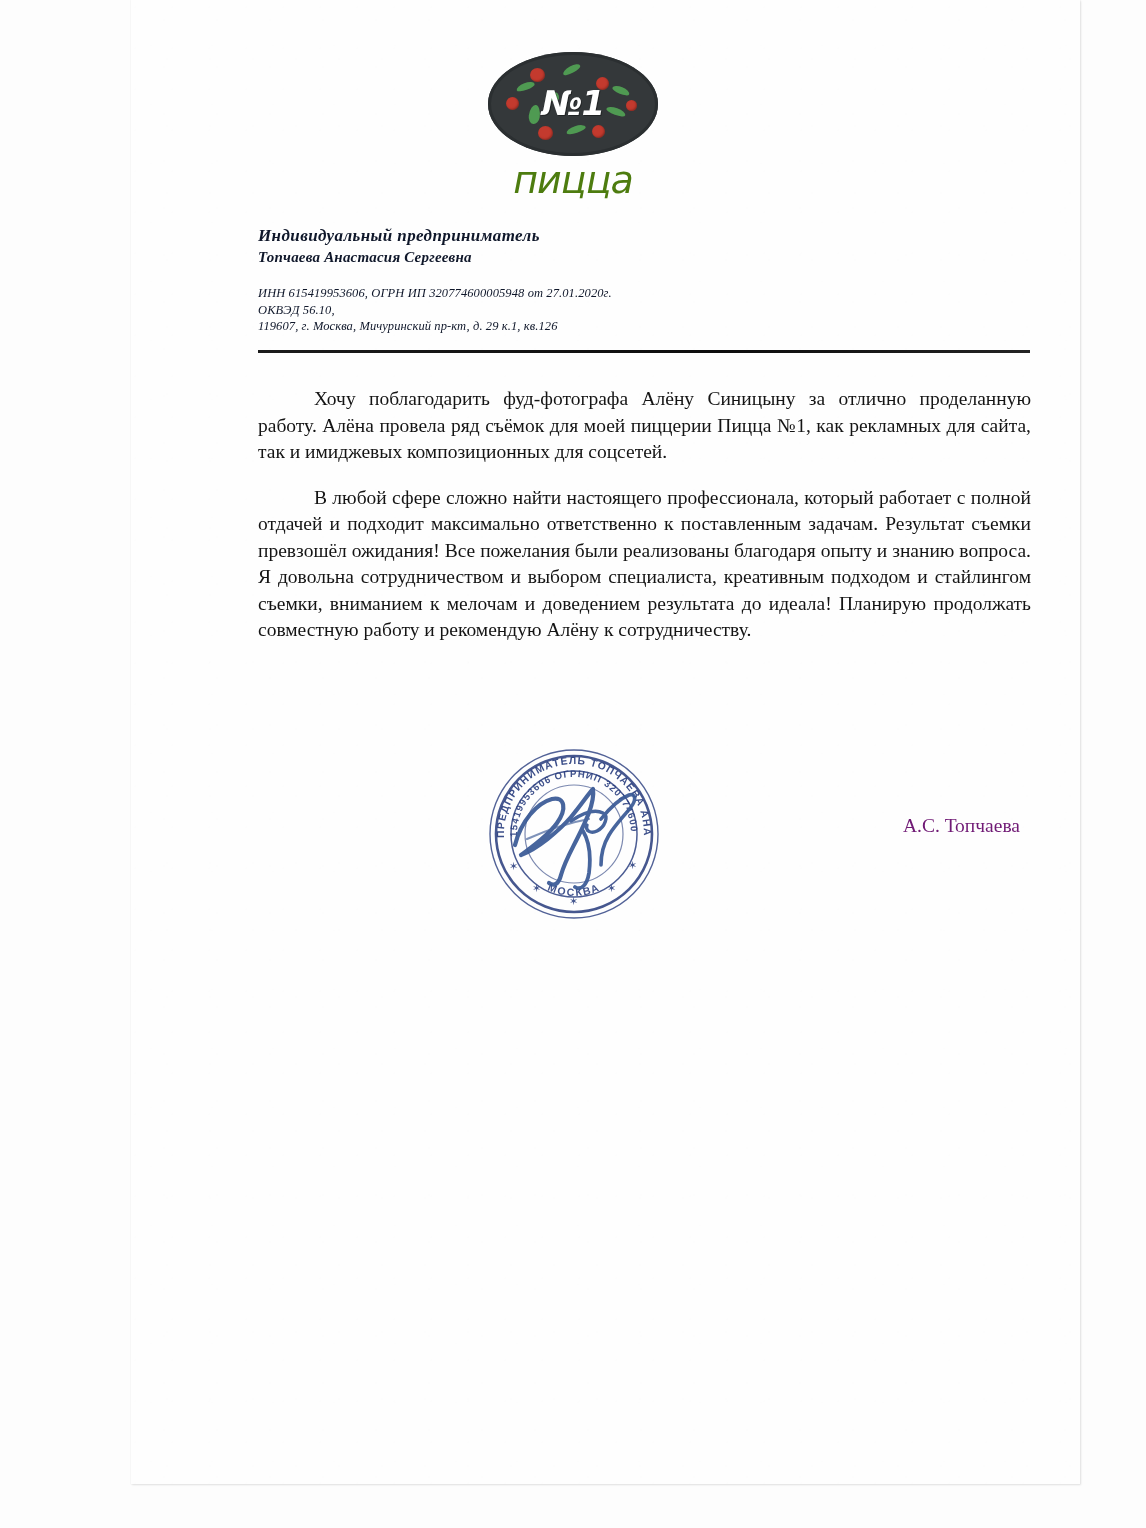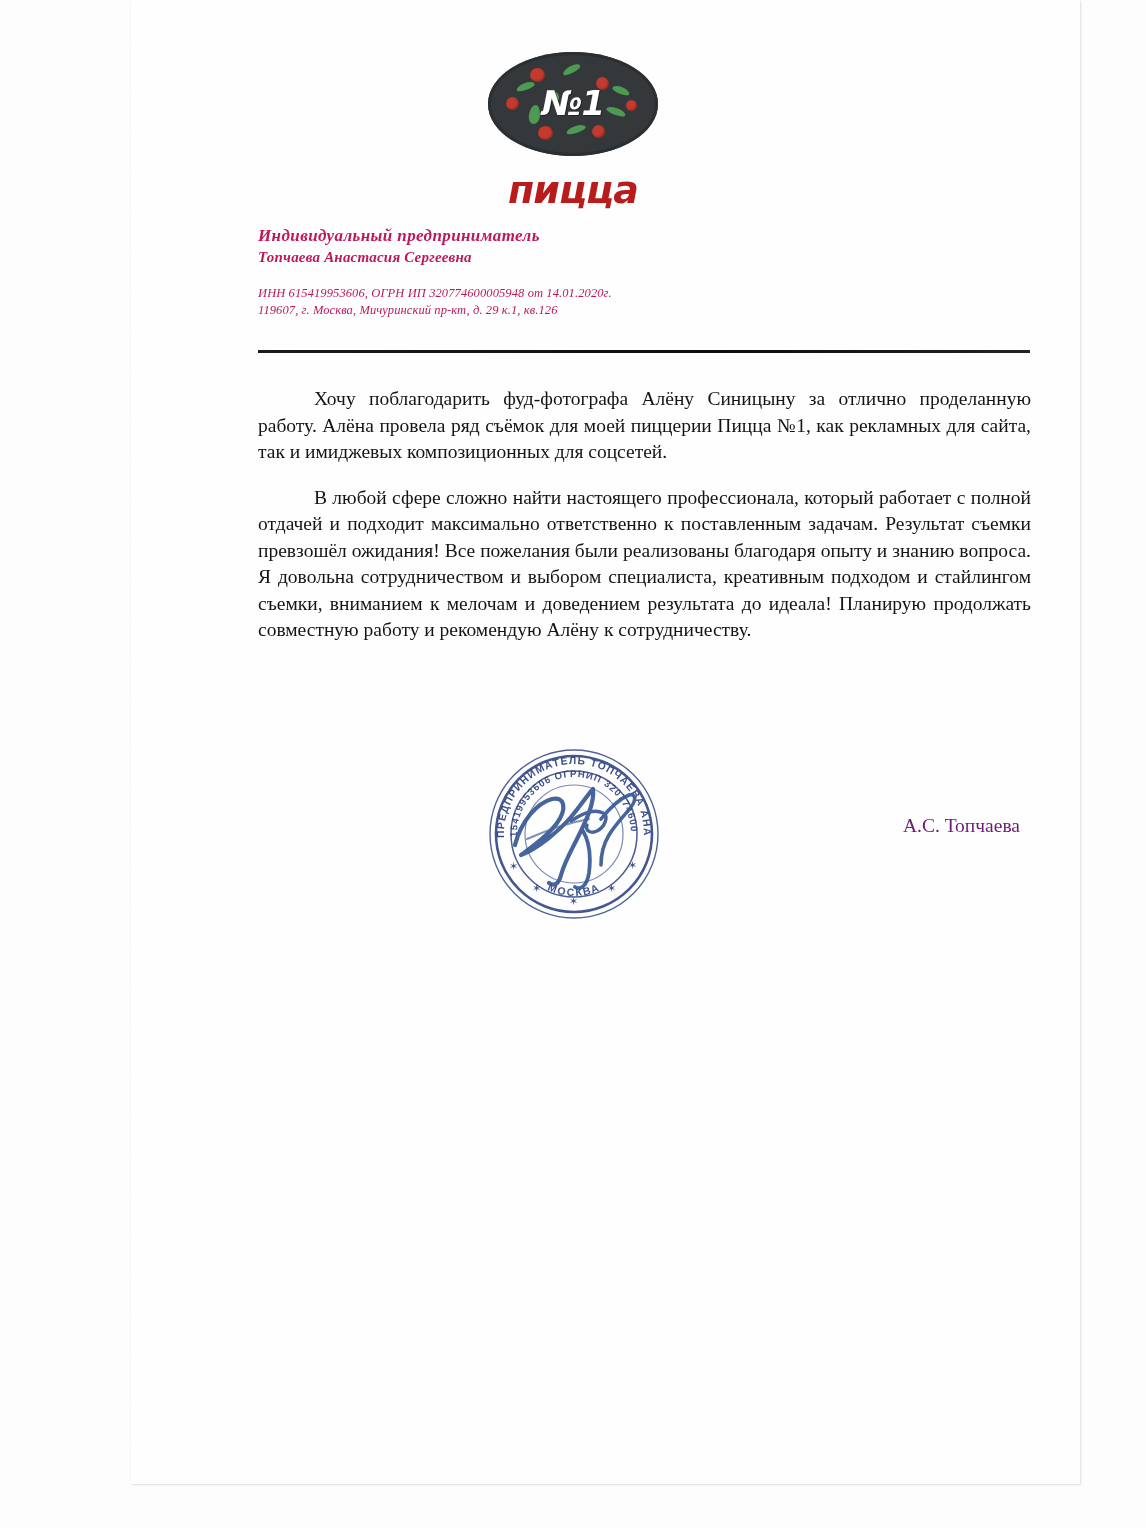--- a/index.html
+++ b/index.html
@@ -79,36 +79,36 @@
     transform: translateY(-52%);
     color: #ffffff;
     font-family: "DejaVu Sans", sans-serif;
     font-weight: bold;
     font-style: italic;
     font-size: 34px;
     letter-spacing: -1px;
     text-shadow: 1px 1px 0 rgba(0,0,0,.35);
   }
   #logo-word {
-    margin-top: 12px;
+    margin-top: 2px;
     font-family: "DejaVu Sans", sans-serif;
-    font-weight: bold;
+    font-weight: normal;
     font-style: italic;
     font-size: 38px;
-    color: #b91c1c;
+    color: #4d7c0f;
     letter-spacing: -1px;
   }
 
   
   #letterhead {
     position: absolute;
     left: 258px;
     top: 226px;
     width: 600px;
-    color: #be185d;
+    color: #0f172a;
   }
   #lh-title {
     font-family: "Liberation Serif", serif;
     font-weight: bold;
     font-style: italic;
     font-size: 17px;
     letter-spacing: .4px;
     margin: 0;
   }
   #lh-person {
@@ -228,21 +228,22 @@
 
     <div id="logo-number">№1</div>
   </div>
   <div id="logo-word">пицца</div>
 </div>
 
 <div id="letterhead">
   <p id="lh-title">Индивидуальный  предприниматель</p>
   <p id="lh-person">Топчаева Анастасия Сергеевна</p>
   <div id="lh-details">
-    <div>ИНН 615419953606,  ОГРН ИП 320774600005948 от 14.01.2020г.</div>
+    <div>ИНН 615419953606,  ОГРН ИП 320774600005948 от 27.01.2020г.</div>
+    <div>ОКВЭД 56.10,</div>
     <div>119607,  г. Москва, Мичуринский пр-кт, д. 29 к.1, кв.126</div>
   </div>
 </div>
 
 <div id="header-rule"></div>
 
 <div id="letter-body">
   <p>Хочу поблагодарить фуд-фотографа Алёну Синицыну за отлично проделанную работу. Алёна провела ряд съёмок для моей пиццерии Пицца №1, как рекламных для сайта, так и имиджевых композиционных для соцсетей.</p>
   <p>В любой сфере сложно найти настоящего профессионала, который работает с полной отдачей и подходит максимально ответственно к поставленным задачам. Результат съемки превзошёл ожидания! Все пожелания были реализованы благодаря опыту и знанию вопроса. Я довольна сотрудничеством и выбором специалиста, креативным подходом и стайлингом съемки, вниманием к мелочам и доведением результата до идеала! Планирую продолжать совместную работу и рекомендую Алёну к сотрудничеству.</p>
 </div>

